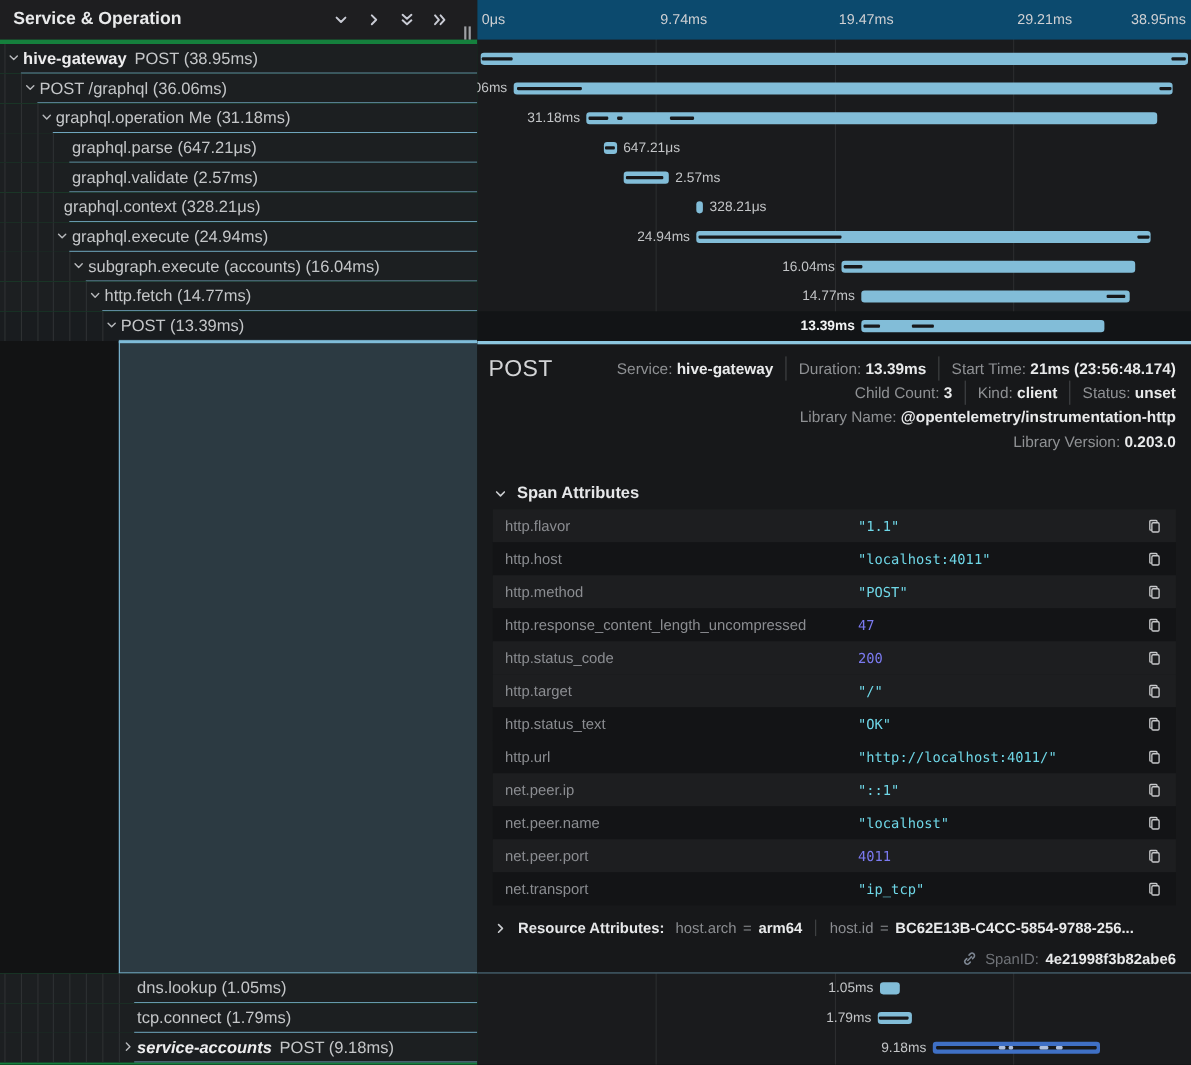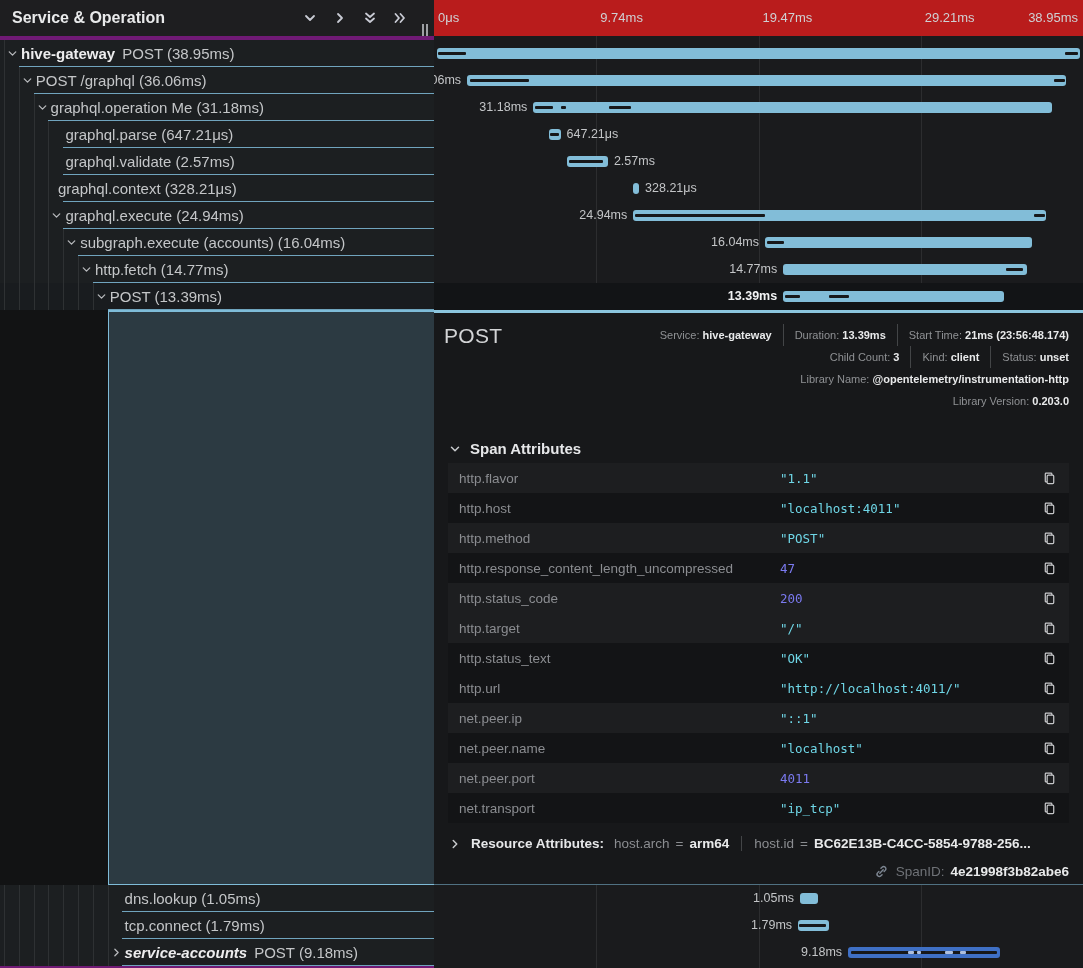--- a/index.html
+++ b/index.html
@@ -1,21 +1,21 @@
 <!DOCTYPE html>
 <html><head>
 <meta charset="utf-8">
 <style>
   * { margin:0; padding:0; box-sizing:border-box; }
   html,body { width:1083px; height:968px; background:#131415; overflow:hidden;
     font-family:"Liberation Sans", sans-serif; }
   #app { position:relative; width:1083px; height:968px; }
 
   
-  #left { position:absolute; left:0; top:0; width:434px; height:968px; background:#701a75; }
+  #left { position:absolute; left:0; top:0; width:434px; height:968px; background:#15803d; }
   .lp-header { position:absolute; left:0; top:0; width:434px; height:36px; background:#1e1e20;
     display:flex; align-items:center; }
   .lp-title { color:#e9eaeb; font-size:16px; font-weight:600; padding-left:12px; flex:1; }
   .hdr-icons { display:flex; align-items:center; gap:13px; padding-right:26px; }
   .hicon { width:17px; height:17px; display:flex; align-items:center; justify-content:center; cursor:pointer; }
   .hicon svg { stroke:#c9cbd4; stroke-width:1.8; fill:none; stroke-linecap:round; stroke-linejoin:round; }
   .grip { position:absolute; right:4px; top:24px; width:8px; height:12px; display:flex; gap:2px; cursor:col-resize; }
   .grip i { width:2px; height:12px; background:#9ea0a4; display:block; }
 
   #tree-rows { position:absolute; left:0; top:40px; width:434px; }
@@ -31,38 +31,38 @@
 
   
   #dstrip { position:absolute; left:0; top:310px; width:434px; height:575px; background:#121314; }
   #dblock { position:absolute; left:108px; top:0; width:326px; height:575px; background:#2c3a42;
     border-top:2px solid #7fbcd9; border-left:1px solid #7fbcd9; border-bottom:1px solid #7fbcd9; }
   #tree-rows-bottom { position:absolute; left:0; top:885px; width:434px; }
 
   
   #right { position:absolute; left:434px; top:0; width:649px; height:968px; background:#1a1b1d; }
   .gridline { position:absolute; top:0; bottom:0; width:1px; background:#2c2d2f; }
-  .tl-header { position:absolute; left:0; top:0; width:649px; height:36px; background:#b91c1c; }
+  .tl-header { position:absolute; left:0; top:0; width:649px; height:36px; background:#0c4a6e; }
   .tick { position:absolute; top:10px; font-size:13px; color:#cfd0d3; }
   #tl-rows { position:absolute; left:0; top:40px; width:649px; }
   .tlrow { position:relative; height:27px; overflow:hidden; }
   .tlrow.sel { background:#121416; }
   .bar { position:absolute; top:8px; height:11px; border-radius:3px; background:#82bdd8; cursor:pointer; }
   .mark { position:absolute; top:12px; height:3px; background:#17181a; border-radius:1px; }
   .mark.lt { background:#aebfdd; }
   .dur { position:absolute; top:6px; font-size:12.5px; color:#c3c5c7; white-space:nowrap; }
   .dur.b { color:#f2f3f4; font-weight:700; }
   #tl-rows-bottom { position:absolute; left:0; top:885px; width:649px; }
 
   
   #detail { position:absolute; left:0; top:310px; width:649px; height:575px; background:#17181a;
     border-top:3px solid #8cc6df; border-bottom:1px solid rgba(127,188,217,.55); }
   #d-title { position:absolute; left:10px; top:11px; font-size:21px; color:#d3d4d6; font-weight:500; letter-spacing:.3px; }
   #d-meta { position:absolute; right:14px; top:11px; text-align:right; }
-  .meta-line { height:22px; line-height:22px; font-size:11px; white-space:nowrap; }
+  .meta-line { height:22px; line-height:22px; font-size:14px; white-space:nowrap; }
   .meta-item { display:inline-block; }
   .meta-item + .meta-item { border-left:1px solid #434547; padding-left:11px; margin-left:11px; }
   .mlabel { color:#8f9194; }
   .mvalue { color:#e9eaeb; font-weight:700; }
   #attr-head { position:absolute; left:14px; top:127px; display:flex; align-items:center; cursor:pointer; }
   #attr-head svg, #res-line svg.ch { stroke:#c9cbce; stroke-width:1.7; fill:none; stroke-linecap:round; stroke-linejoin:round; }
   #attr-head .t { color:#e6e7e9; font-weight:700; font-size:15px; margin-left:8px;text-align:right; }
   #attr-table { position:absolute; left:14px; top:150px; width:621px; }
   .arow { display:flex; align-items:center; height:30px; }
   .arow.odd { background:#1d1e20; }

